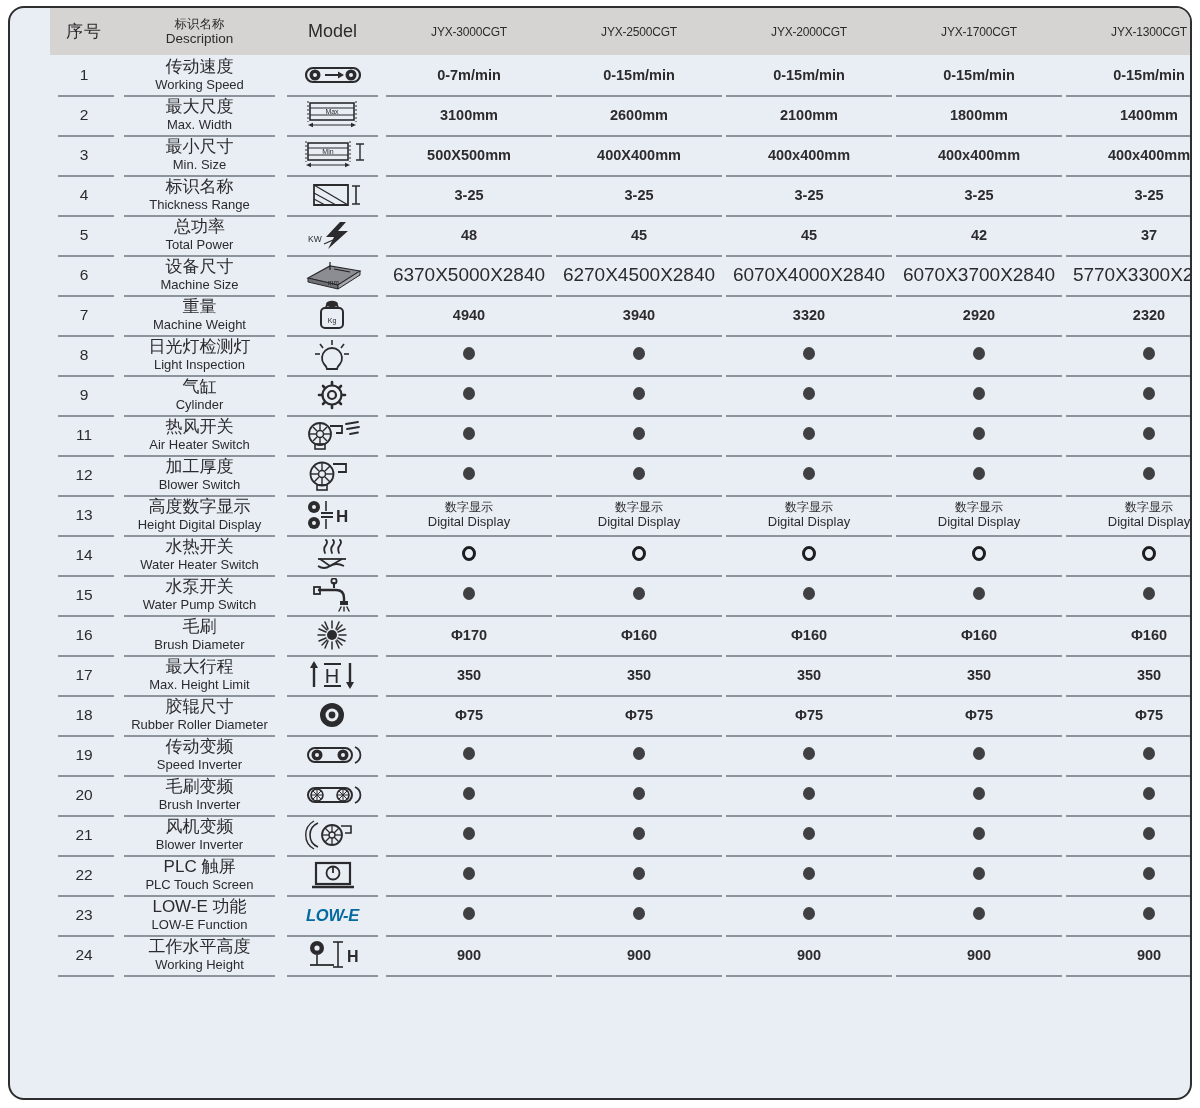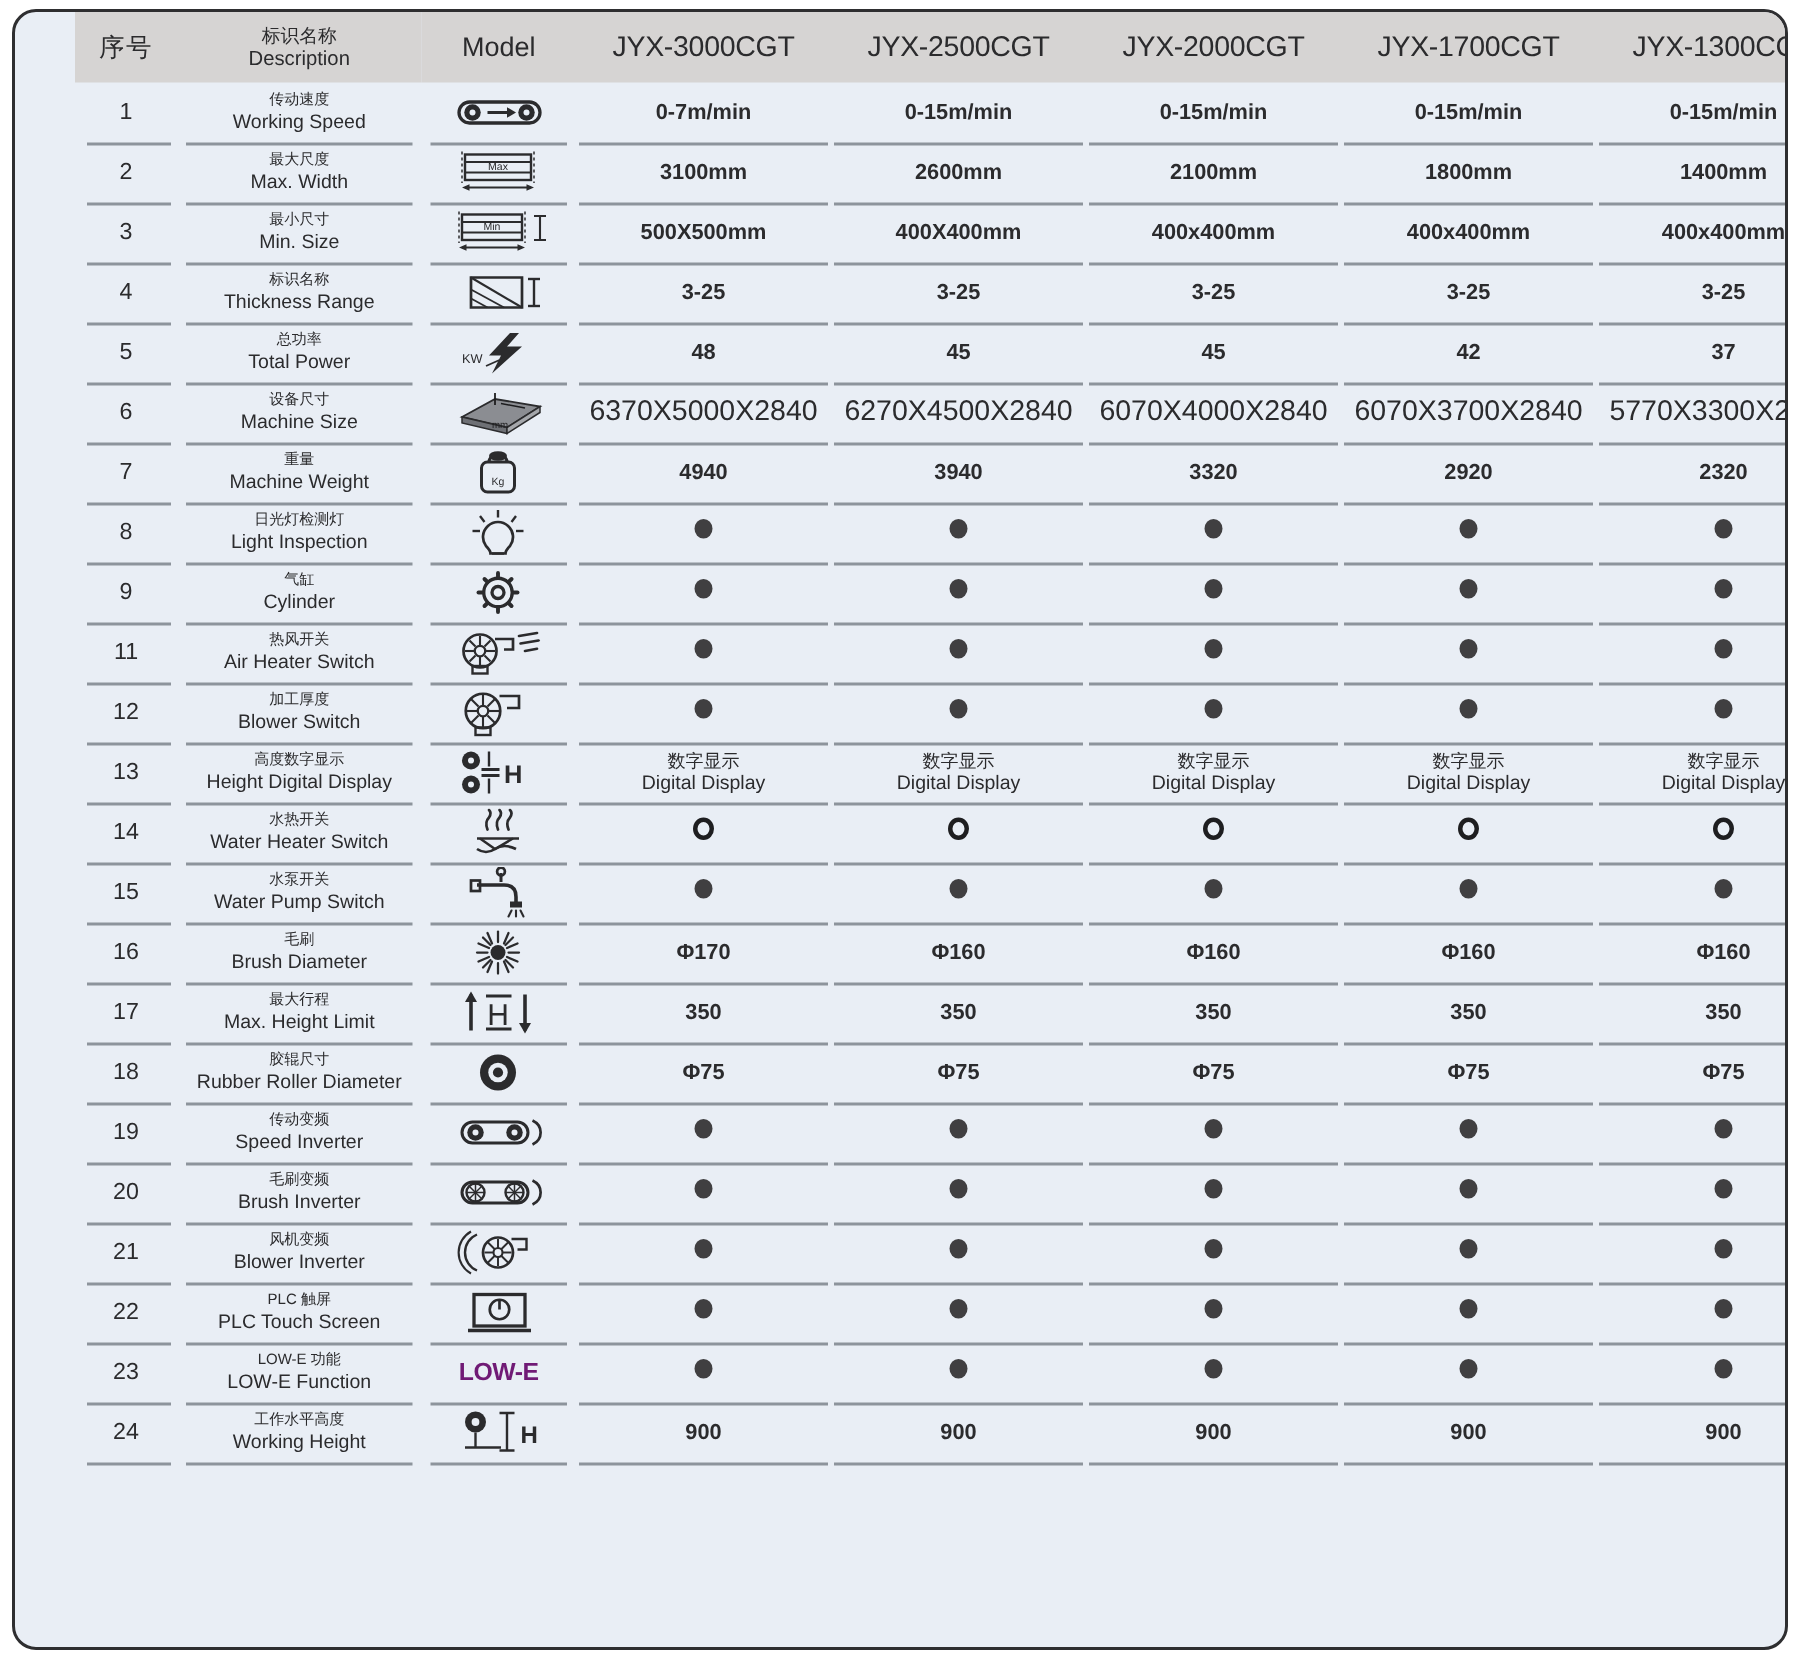--- a/index.html
+++ b/index.html
@@ -43,21 +43,21 @@
     font-weight: normal;
     color: #2b2b2d;
     text-align: center;
     vertical-align: middle;
     border: 0;
   }
   .th-idx { font-size: 17px; letter-spacing: 1px; }
   .th-desc-cn { font-size: 12.5px; display: block; line-height: 1.15; }
   .th-desc-en { font-size: 13.5px; display: block; line-height: 1.15; }
   .th-model { font-size: 18px; }
-  .th-mdl   { font-size: 19px; letter-spacing: -0.2px; }
+  .th-mdl   { font-size: 12px; letter-spacing: -0.2px; }
 
   
   tbody tr { height: 40px; background: #e9eef5; }
   tbody td {
     vertical-align: middle;
     text-align: center;
     color: #2b2b2d;
     padding: 0 2px;
     border: 0;
     position: relative;
@@ -67,21 +67,21 @@
     content: "";
     position: absolute;
     left: 6px; right: 6px; top: 0;
     height: 1.5px;
     background: #8d949c;
   }
   tbody tr + tr td.sep-idx::before { left: 8px; right: 4px; }
   tbody tr + tr td.sep-span::before { left: 2px; right: 2px; }
 
   .idx { font-size: 15.5px; }
-  .desc-cn { display: block; font-size: 10px; line-height: 1.2; }
+  .desc-cn { display: block; font-size: 17px; line-height: 1.2; }
   .desc-en { display: block; font-size: 13px; line-height: 1.2; }
   .val { font-size: 14.5px; font-weight: bold; }
   .val-sm { font-size: 19px; }
   .val-two-cn { display: block; font-size: 12px; line-height: 1.18; }
   .val-two-en { display: block; font-size: 13px; line-height: 1.18; }
 
   
   .dot-filled {
     display: inline-block;
     width: 12px; height: 13px;
@@ -94,21 +94,22 @@
     border-radius: 50%;
     border: 3.2px solid #1e1e20;
     background: transparent;
   }
   
   .mdl-cell svg { display: block; margin: 0 auto; }
   .lowe-text {
     font-size: 16.5px;
     font-weight: bold;
     letter-spacing: -0.3px;
-    color: #701a75;
+    color: #0369a1;
+    font-style: italic;
   }
 </style>
 </head>
 <body>
 
 <div id="page">
   <div class="spec-frame">
     <table class="spec">
       <colgroup>
         <col class="c-idx">

